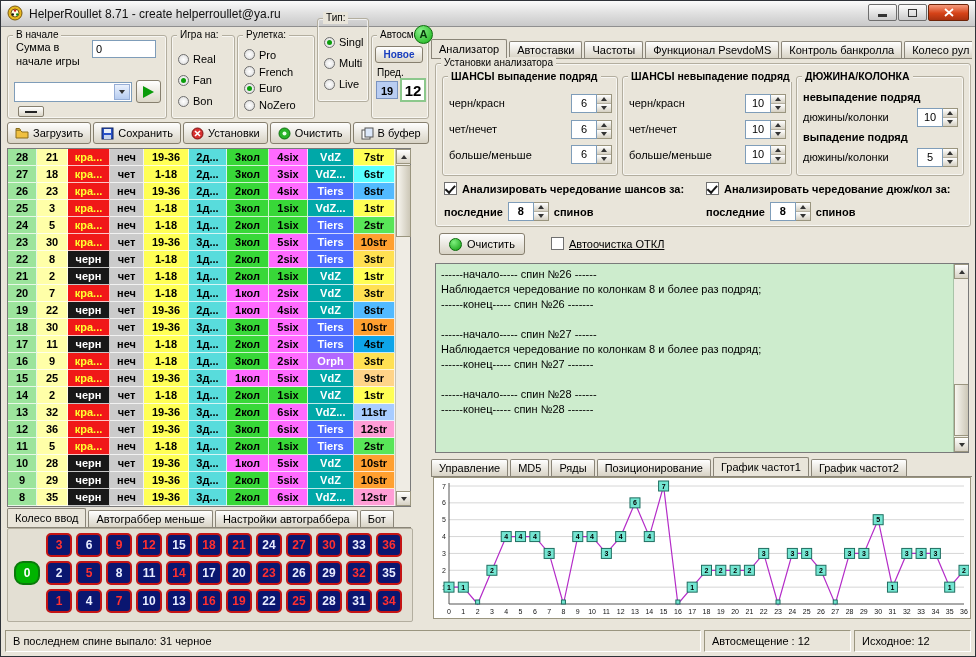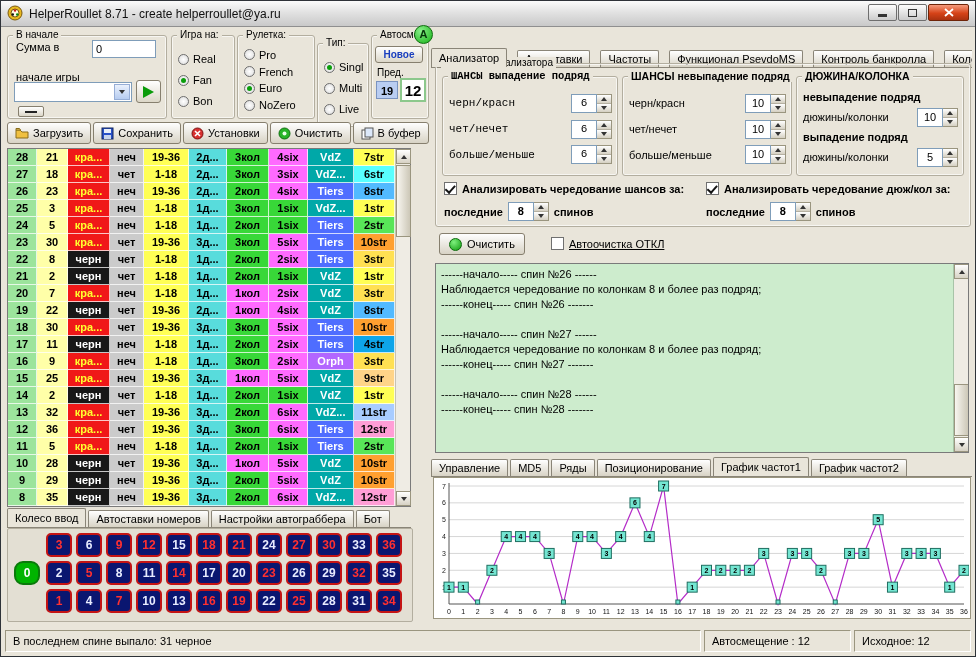--- a/index.html
+++ b/index.html
@@ -16,35 +16,35 @@
   .win-btn.close{width:41px;background:linear-gradient(#f59a7d,#d64318 55%,#aa3210);border-color:#6e2408;}
   .g-min{width:9px;height:3px;background:#333;align-self:flex-end;margin-bottom:3px;}
   .g-max{width:9px;height:8px;border:1px solid #333;box-sizing:border-box;}
   
   .grp{position:absolute;border:1px solid #b3ae9f;border-radius:3px;box-shadow:inset 0 0 0 1px rgba(255,255,255,.65);}
   .grp-cap{position:absolute;top:-7px;left:5px;background:#e9e5da;padding:0 3px;font-size:10px;line-height:12px;white-space:nowrap;}
   .grp-cap.b{font-weight:bold;font-size:10.5px;}
   
   #grp-start{left:6px;top:34px;width:158px;height:82px;}
   .lbl{position:absolute;font-size:11px;}
-  .l1{left:8px;top:5px;} .l2{left:8px;top:19px;margin-top:16px;}
+  .l1{left:8px;top:5px;} .l2{left:8px;top:19px;}
   .txt{background:#fff;border:1px solid #7f9db9;height:18px;padding:0 3px;font-size:11px;box-sizing:border-box;font-family:"Liberation Sans",sans-serif;}
   .sum-input{position:absolute;left:84px;top:4px;width:64px;}
   .combo{position:absolute;left:6px;top:46px;width:118px;height:20px;border:1px solid #7f9db9;background:#fff;box-sizing:border-box;}
   .combo-btn{position:absolute;right:1px;top:1px;bottom:1px;width:16px;background:linear-gradient(#eaf1fc,#b6ccf0);
     border:1px solid #97aed6;display:flex;align-items:center;justify-content:center;box-sizing:border-box;}
   .play-btn{position:absolute;left:128px;top:44px;width:25px;height:23px;border:1px solid #867f6e;border-radius:3px;
     background:linear-gradient(#ffffff,#dcd7c8);display:flex;align-items:center;justify-content:center;box-sizing:border-box;}
   .play-tri{width:0;height:0;border-left:11px solid #0a9b0a;border-top:6px solid transparent;border-bottom:6px solid transparent;}
   .dash-btn{position:absolute;left:10px;top:70px;width:26px;height:11px;border:1px solid #867f6e;border-radius:2px;
     background:linear-gradient(#ffffff,#dcd7c8);display:flex;align-items:center;justify-content:center;box-sizing:border-box;}
   .dash{width:12px;height:2px;background:#222;}
   #grp-game{left:170px;top:34px;width:62px;height:82px;}
   #grp-roulette{left:236px;top:34px;width:76px;height:82px;}
-  #grp-type{left:316px;top:42px;width:50px;height:82px;}
+  #grp-type{left:316px;top:17px;width:50px;height:82px;}
   #grp-shift{left:370px;top:34px;width:56px;height:82px;}
   .radios{position:absolute;left:6px;right:2px;top:8px;bottom:2px;display:flex;flex-direction:column;justify-content:space-evenly;}
   .radio{display:flex;align-items:center;gap:4px;}
   .dot{width:11px;height:11px;border-radius:50%;border:1px solid #6e6e6e;background:radial-gradient(#ffffff,#dadada);box-sizing:border-box;flex:0 0 auto;}
   .dot.sel::after{content:"";display:block;width:5px;height:5px;margin:2px auto;border-radius:50%;background:#0b9e0b;}
   .new-btn{position:absolute;left:3px;top:10px;width:48px;height:17px;border:1px solid #867f6e;border-radius:3px;
     background:linear-gradient(#ffffff,#dcd7c8);color:#1a3fbf;font-weight:bold;font-size:10px;
     display:flex;align-items:center;justify-content:center;box-sizing:border-box;}
   .prev-lbl{position:absolute;left:5px;top:31px;font-size:10px;}
   .prev-val{position:absolute;left:4px;top:45px;width:22px;height:18px;background:#b9cdf2;border:1px solid #7a93c0;
@@ -72,31 +72,31 @@
   .sb-up{top:0}.sb-dn{bottom:0}
   .sb-thumb{position:absolute;left:0;width:15px;border:1px solid #9a957f;background:linear-gradient(90deg,#f8f6f0,#ccc7b7);box-sizing:border-box;}
   .t-up{width:0;height:0;border-left:3px solid transparent;border-right:3px solid transparent;border-bottom:4px solid #333;}
   .t-dn{width:0;height:0;border-left:3px solid transparent;border-right:3px solid transparent;border-top:4px solid #333;}
   
   .tabstrip{position:absolute;display:flex;align-items:flex-end;border-bottom:1px solid #8a8578;box-sizing:border-box;overflow:hidden;}
   .tab{height:17px;line-height:16px;padding:0 7px;font-size:11px;background:linear-gradient(#ffffff,#d8d3c5);
     border:1px solid #8a8578;border-bottom:none;border-radius:2px 2px 0 0;margin-right:2px;white-space:nowrap;box-sizing:border-box;}
   .tab.active{height:20px;line-height:19px;background:#e9e5da;position:relative;z-index:2;margin-bottom:-1px;}
   #input-tabs{left:6px;top:506px;width:404px;height:21px;}
-  #right-tabs{left:430px;top:46px;width:541px;height:21px;gap:8px;}
+  #right-tabs{left:430px;top:37px;width:541px;height:21px;}
   #bottom-tabs{left:430px;top:455px;width:541px;height:21px;}
   
   .pad-panel{position:absolute;left:6px;top:527px;width:404px;height:92px;border:1px solid #b3ae9f;border-radius:2px;background:#e3dfd3;}
   .tile{position:absolute;width:26px;height:24px;background:#0a1670;border:2px solid #c41414;border-radius:5px;
     color:#e8ecff;font-weight:bold;font-size:12px;display:flex;align-items:center;justify-content:center;box-sizing:border-box;}
   .tile.red{color:#ff3030;}
   .tile.zero{background:#00b400;border-color:#0a7a0a;color:#ffffff;border-radius:9px;}
   
   #grp-analyzer{left:434px;top:62px;width:534px;height:162px;}
-  #sub1{left:6px;top:12px;width:174px;height:98px;font-family:Liberation Mono, monospace;}
+  #sub1{left:6px;top:12px;width:174px;height:98px;}
   #sub2{left:186px;top:12px;width:168px;height:98px;}
   #sub3{left:360px;top:12px;width:166px;height:98px;}
   .rows{position:absolute;left:6px;right:5px;top:10px;bottom:4px;display:flex;flex-direction:column;justify-content:space-evenly;}
   .srow{display:flex;align-items:center;justify-content:space-between;font-size:11px;}
   .srow .hdr{font-weight:bold;}
   .spn{display:inline-flex;height:19px;}
   .spn-val{width:26px;background:#fff;border:1px solid #7f9db9;text-align:center;line-height:17px;font-size:11px;box-sizing:border-box;}
   .spn-btns{display:flex;flex-direction:column;width:15px;border:1px solid #9a957f;border-left:none;box-sizing:border-box;}
   .spn-b{flex:1;background:linear-gradient(#ffffff,#d5d0c2);display:flex;align-items:center;justify-content:center;border-bottom:1px solid #b5b0a1;}
   .spn-b:last-child{border-bottom:none;}
@@ -508,21 +508,21 @@
         </span>
       <span class="sb-thumb" style="top:16px;height:72px;"></span>
       <span class="sb-btn sb-dn">
           <span class="t-dn"></span>
         </span>
     </div>
   </div>
 
   <div class="tabstrip" id="input-tabs">
       <div class="tab active">Колесо ввод</div>
-      <div class="tab">Автоставки номеров</div>
+      <div class="tab">Автограббер меньше</div>
       <div class="tab">Настройки автограббера</div>
       <div class="tab">Бот</div>
     </div>
   <div class="pad-panel">
       <div class="tile zero" style="left: 6px; top: 32px;">0</div>
       <div class="tile red" style="left: 38px; top: 4px;">3</div>
       <div class="tile" style="left: 68px; top: 4px;">6</div>
       <div class="tile red" style="left: 98px; top: 4px;">9</div>
       <div class="tile red" style="left: 128px; top: 4px;">12</div>
       <div class="tile" style="left: 158px; top: 4px;">15</div>

